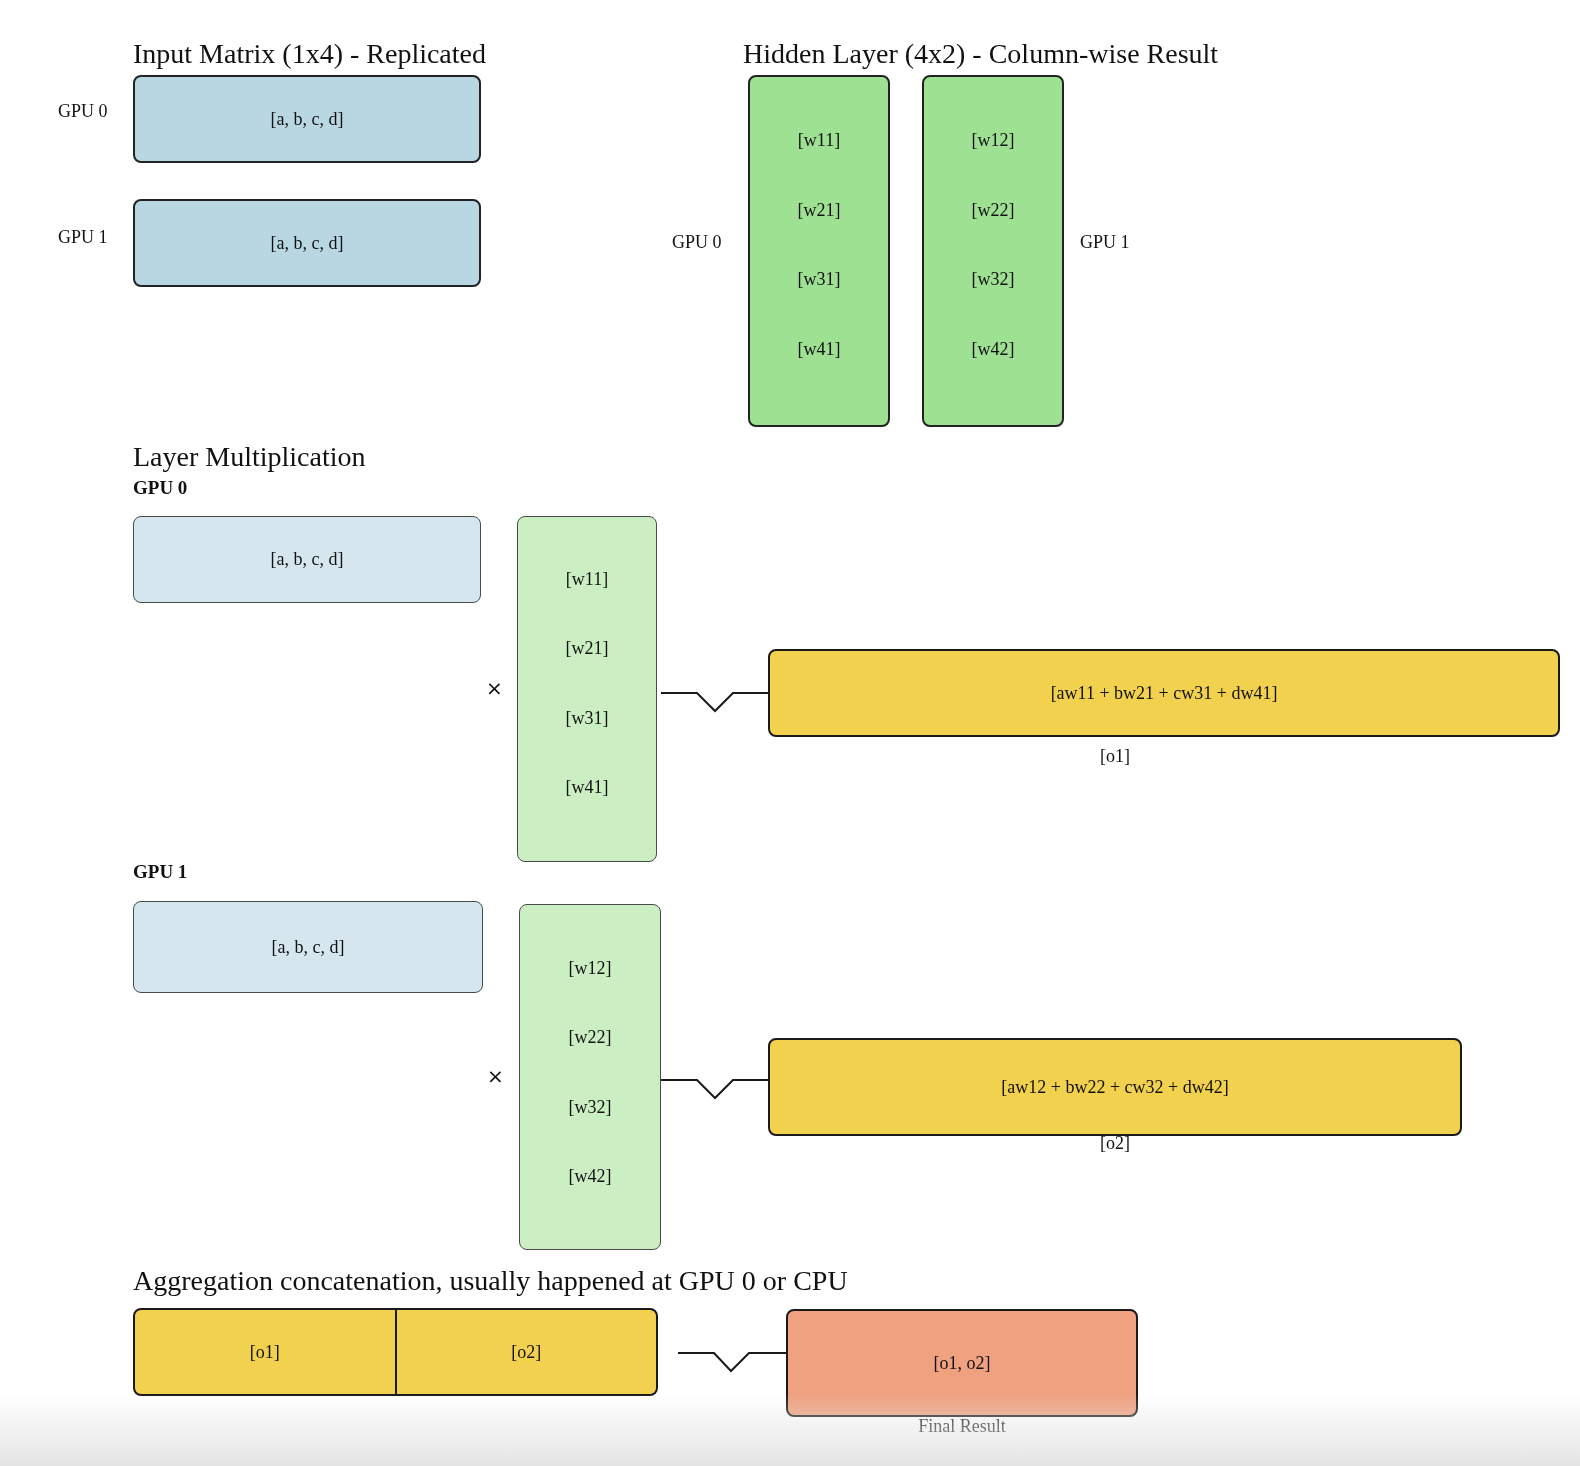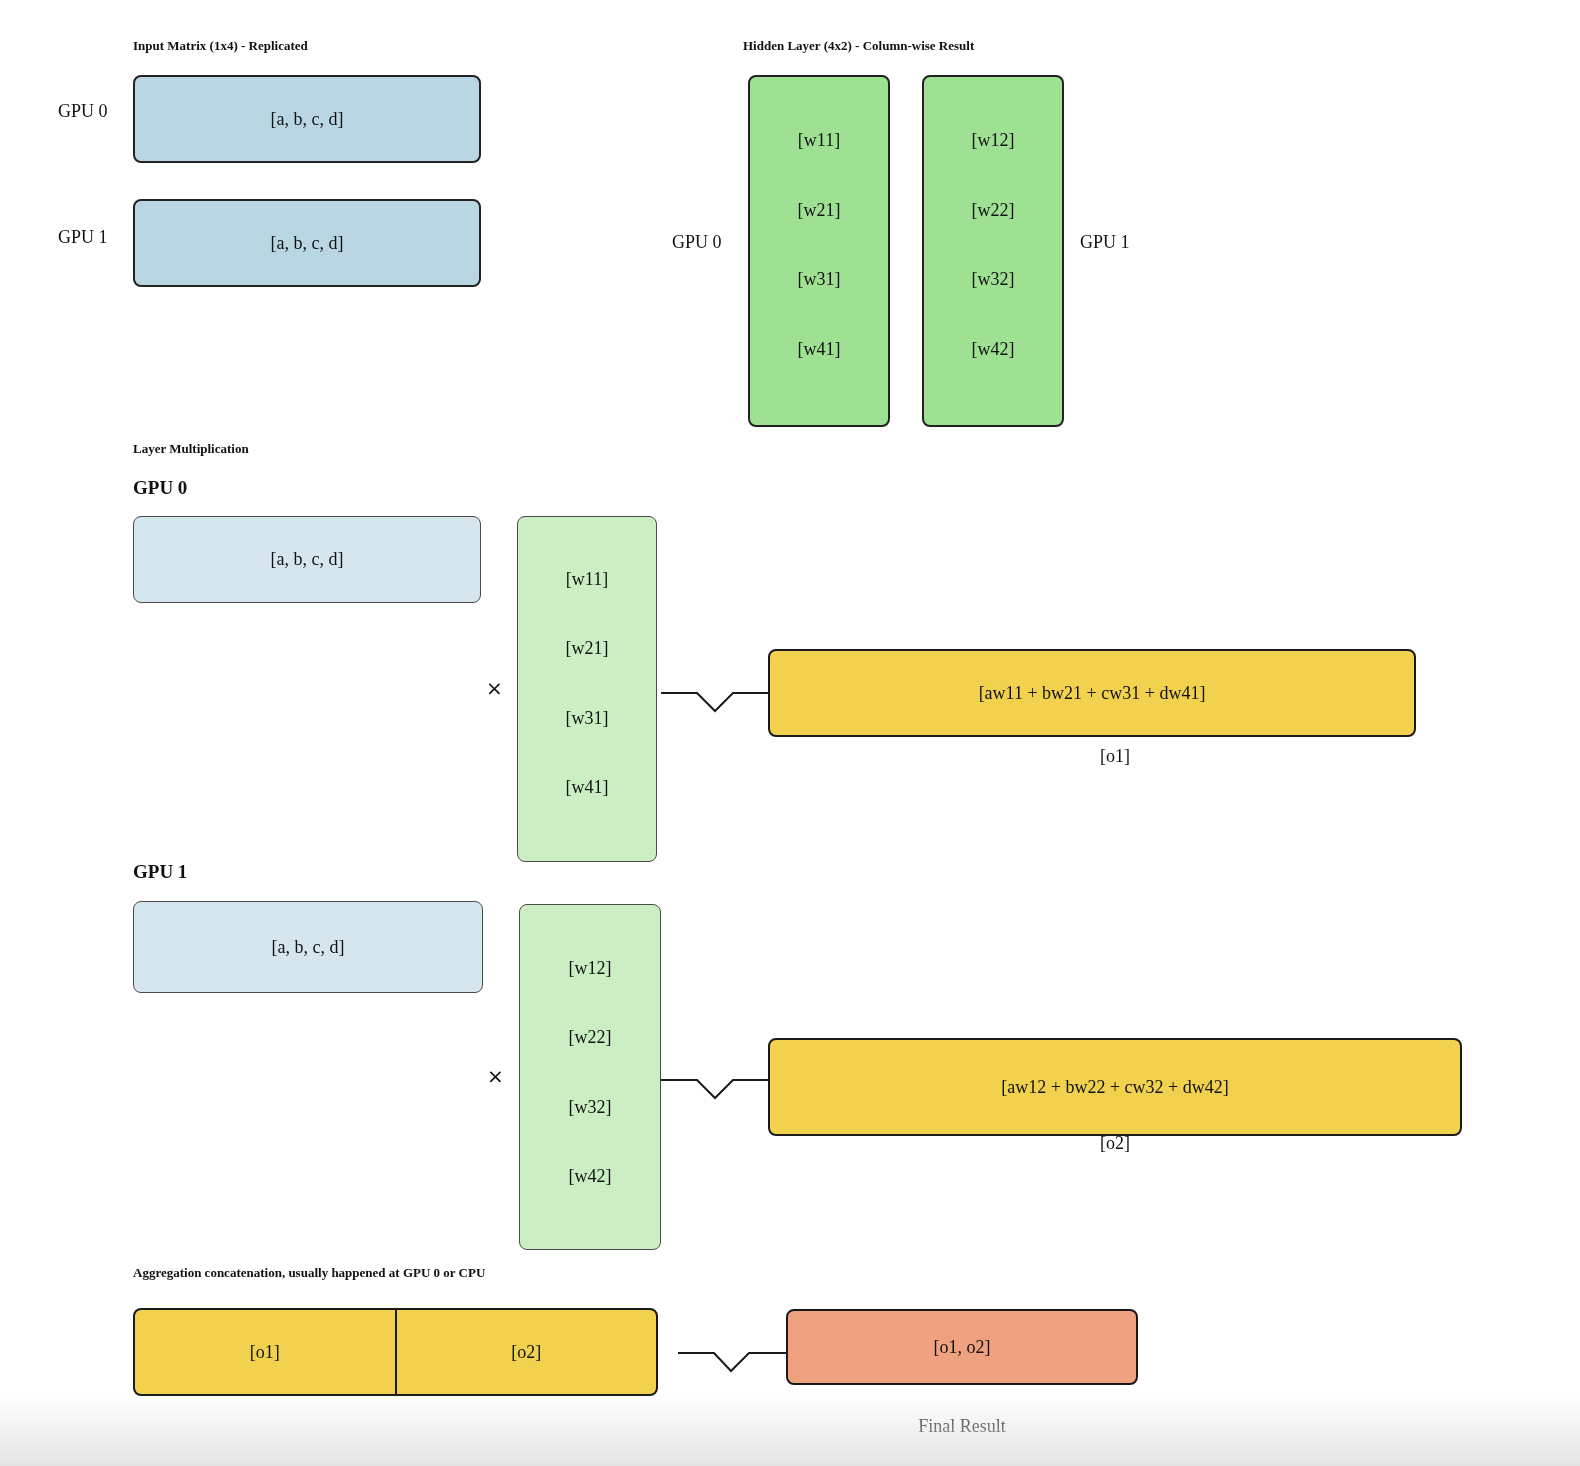--- a/index.html
+++ b/index.html
@@ -5,21 +5,21 @@
   html,body{margin:0;padding:0;background:#ffffff;}
   #canvas{
     position:relative;
     width:1580px;height:1466px;
     background:#ffffff;
     font-family:"Liberation Serif","DejaVu Serif",serif;
     color:#111;
     overflow:hidden;
   }
   .abs{position:absolute;}
-  .title{font-size:13px;font-weight:bold;white-space:nowrap;}
+  .title{font-size:28px;font-weight:normal;white-space:nowrap;}
   .subhead{font-size:19px;font-weight:bold;white-space:nowrap;}
   .sidelabel{font-size:18px;white-space:nowrap;}
   .box{
     position:absolute;
     display:flex;align-items:center;justify-content:center;
     font-size:18px;box-sizing:border-box;border-radius:8px;
   }
   .input-box{background:var(--input-fill);border:2px solid #222;}
   .input-box-light{background:var(--input-fill-light);border:1.5px solid #4a4a4a;}
   .weight-box{background:var(--weight-fill);border:2px solid #222;}
@@ -89,21 +89,21 @@
     <span class="wcell" style="top:51px;">[w11]</span>
     <span class="wcell" style="top:120px;">[w21]</span>
     <span class="wcell" style="top:190px;">[w31]</span>
     <span class="wcell" style="top:259px;">[w41]</span>
   </div>
 
   <svg class="squiggle" style="left:658px;top:690px;" width="112" height="26">
     <polyline points="3,3 39,3 57,21 75,3 110,3" fill="none" stroke="#1a1a1a" stroke-width="2"></polyline>
   </svg>
 
-  <div class="box output-box" style="left:768px;top:649px;width:648px;height:88px;">
+  <div class="box output-box" style="left:768px;top:649px;width:792px;height:88px;">
     <span>[aw11 + bw21 + cw31 + dw41]</span>
   </div>
   <div class="caption" style="left:768px;top:746px;width:694px;">[o1]</div>
 
   <div class="abs subhead" style="left:133px;top:861px;">GPU 1</div>
 
   <div class="box input-box-light" style="left:133px;top:901px;width:350px;height:92px;">
     <span>[a, b, c, d]</span>
   </div>
 
@@ -133,19 +133,19 @@
     </div>
     <div class="agg-cell">
       <span>[o2]</span>
     </div>
   </div>
 
   <svg class="squiggle" style="left:676px;top:1350px;" width="114" height="26">
     <polyline points="2,3 38,3 55,21 73,3 110,3" fill="none" stroke="#1a1a1a" stroke-width="2"></polyline>
   </svg>
 
-  <div class="box result-box" style="left:786px;top:1309px;width:352px;height:76px;">
+  <div class="box result-box" style="left:786px;top:1309px;width:352px;height:108px;">
     <span>[o1, o2]</span>
   </div>
   <div class="caption" style="left:786px;top:1416px;width:352px;">Final Result</div>
 
   <div id="bottom-fade"></div>
 </div>
 
 </body></html>

